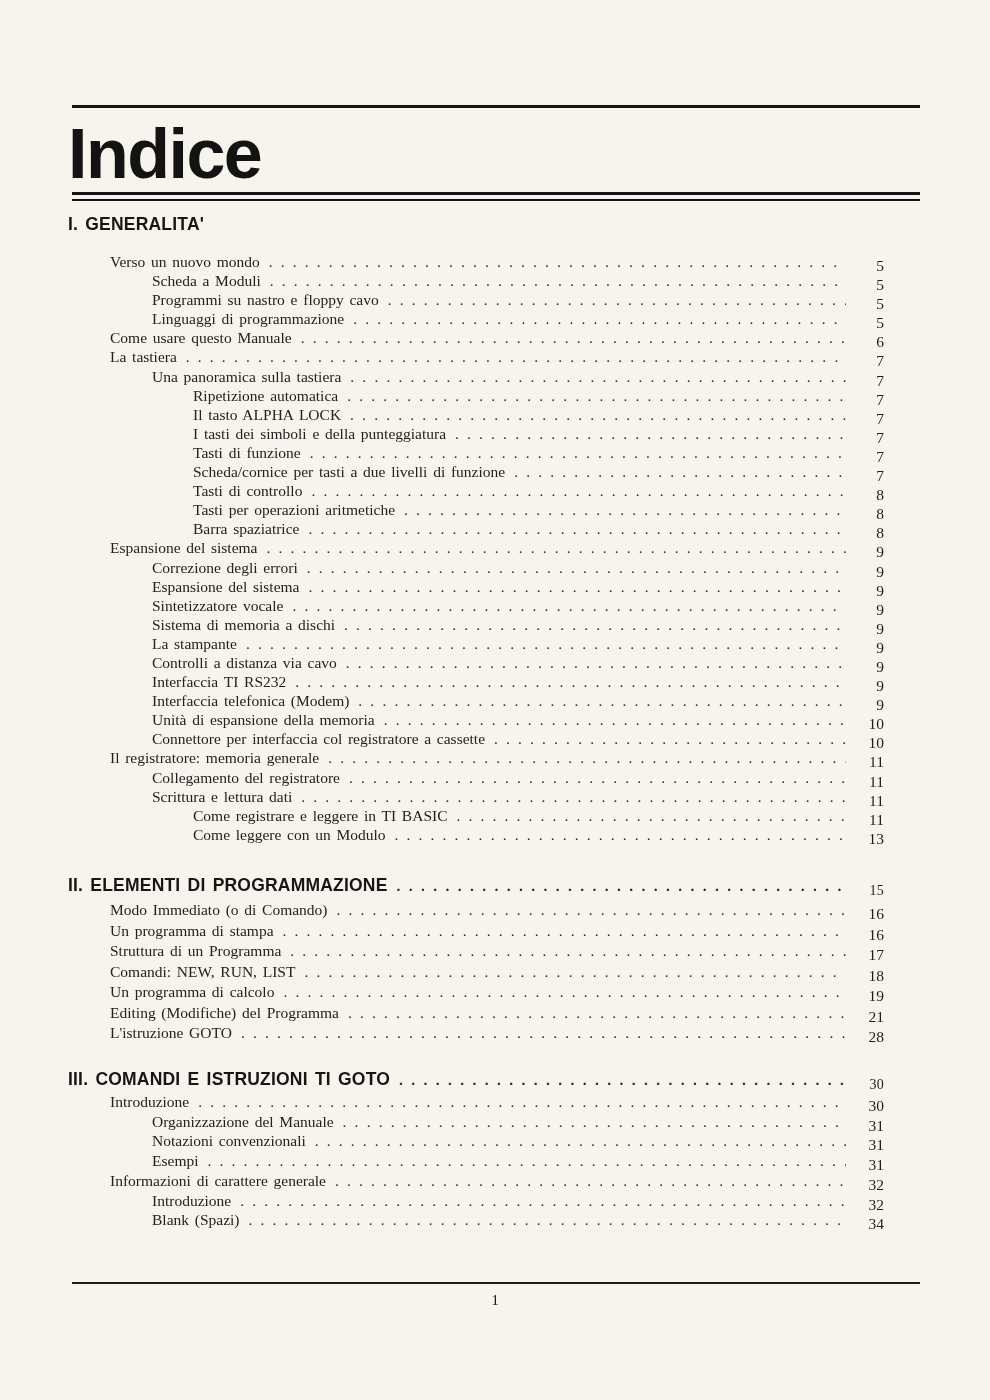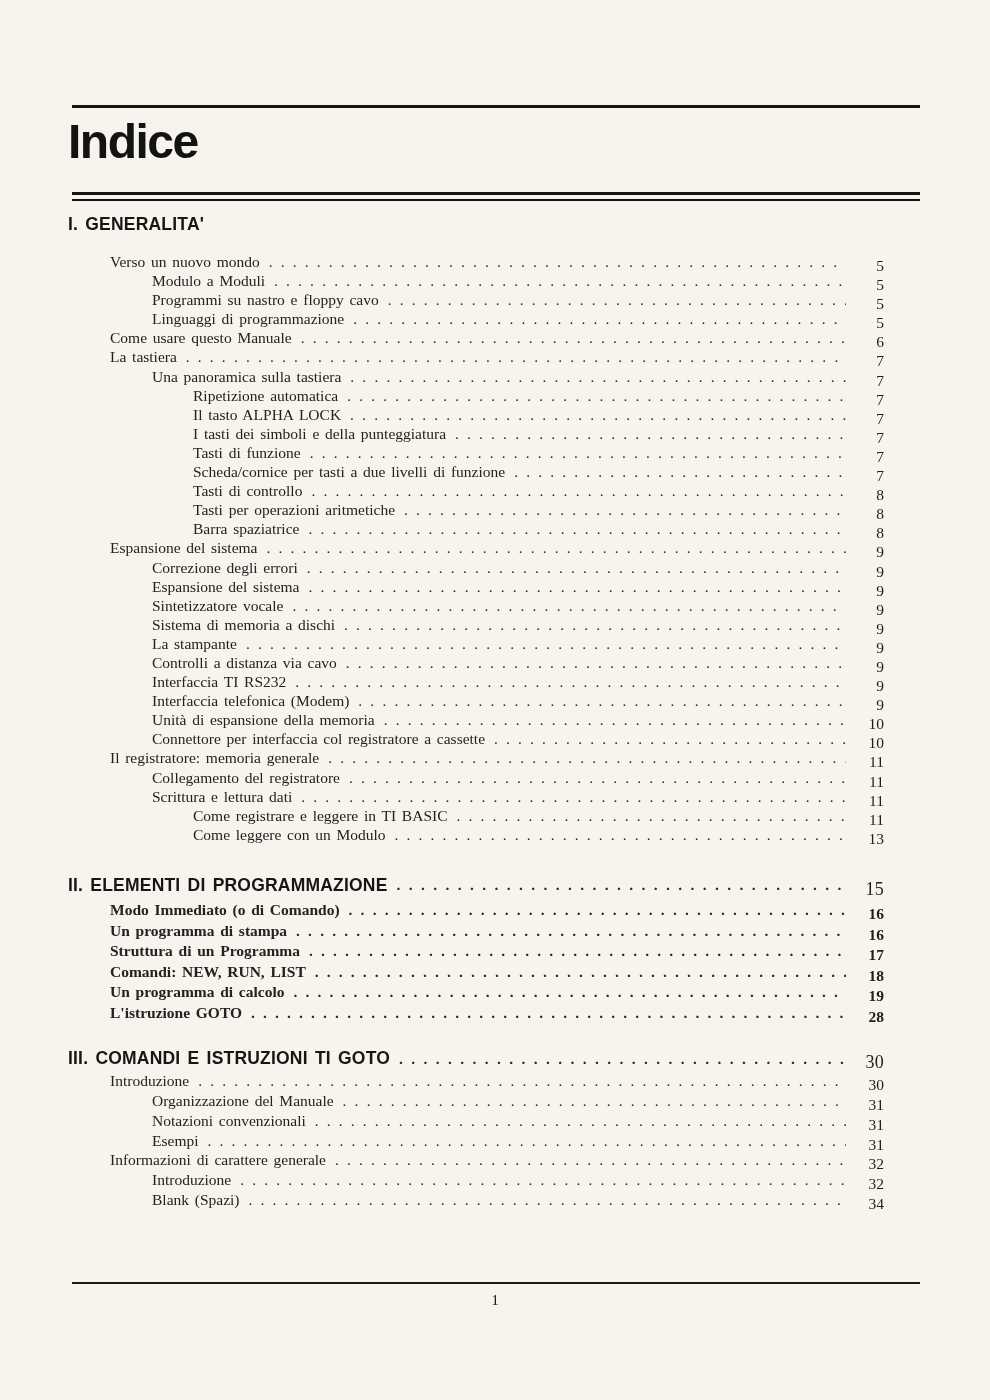--- a/index.html
+++ b/index.html
@@ -19,21 +19,21 @@
   .rule-top {
     position: absolute;
     left: 72px; width: 848px; top: 105px; height: 3px;
     background: #151515;
   }
   .doc-title {
     position: absolute;
     left: 68px; top: 114px;
     font-family: "Liberation Sans", sans-serif;
     font-weight: 700;
-    font-size: 48px;
+    font-size: 70px;
     letter-spacing: -1.5px;
     color: #131313;
   }
   .rule-double {
     position: absolute;
     left: 72px; width: 848px; top: 192px; height: 9px;
     border-top: 3px solid #151515;
     border-bottom: 2px solid #151515;
   }
   .toc {
@@ -75,30 +75,30 @@
   .toc-num {
     flex: 0 0 auto;
     width: 32px;
     text-align: right;
     font-family: "Liberation Serif", serif;
     font-size: 15.5px;
     position: relative;
     top: 4px;
     color: #1e1e1e;
   }
-  .toc-heading .toc-num { font-size: 18px; font-family: "Liberation Serif", serif; font-weight: 400; }
+  .toc-heading .toc-num { font-size: 14px; font-family: "Liberation Serif", serif; font-weight: 400; }
   .lvl1 { padding-left: 42px; justify-content: flex-end; }
   .lvl2 { padding-left: 84px; }
   .lvl3 { padding-left: 125px; }
   
   .toc-section-0 .toc-heading { margin-bottom: 18px; }
   .toc-section-0 .toc-row.toc-entry { height: 19.1px; }
   .toc-section-1 { margin-top: 29px; }
-  .toc-section-1 .toc-heading { margin-bottom: 5px; align-items: flex-end; }
-  .toc-section-1 .toc-row.toc-entry { height: 20.6px; font-weight: bold; }
+  .toc-section-1 .toc-heading { margin-bottom: 5px; }
+  .toc-section-1 .toc-row.toc-entry { height: 20.6px; }
   .toc-section-2 { margin-top: 23px; }
   .toc-section-2 .toc-heading { margin-bottom: 3px; }
   .toc-section-2 .toc-row.toc-entry { height: 19.7px; }
   .rule-bottom {
     position: absolute;
     left: 72px; width: 848px; top: 1282px; height: 2px;
     background: #1a1a1a;
   }
   .folio {
     position: absolute;
@@ -120,21 +120,21 @@
       <section class="toc-section toc-section-0">
         <div class="toc-row toc-heading">
           <span class="toc-label">I. GENERALITA'</span>
         </div>
         <div class="toc-row toc-entry lvl1">
           <span class="toc-label">Verso un nuovo mondo</span>
           <span class="toc-dots"></span>
           <span class="toc-num">5</span>
         </div>
         <div class="toc-row toc-entry lvl2">
-          <span class="toc-label">Modulo a Moduli</span>
+          <span class="toc-label">Scheda a Moduli</span>
           <span class="toc-dots"></span>
           <span class="toc-num">5</span>
         </div>
         <div class="toc-row toc-entry lvl2">
           <span class="toc-label">Programmi su nastro e floppy cavo</span>
           <span class="toc-dots"></span>
           <span class="toc-num">5</span>
         </div>
         <div class="toc-row toc-entry lvl2">
           <span class="toc-label">Linguaggi di programmazione</span>
@@ -300,20 +300,25 @@
         </div>
         <div class="toc-row toc-entry lvl1">
           <span class="toc-label">Comandi: NEW, RUN, LIST</span>
           <span class="toc-dots"></span>
           <span class="toc-num">18</span>
         </div>
         <div class="toc-row toc-entry lvl1">
           <span class="toc-label">Un programma di calcolo</span>
           <span class="toc-dots"></span>
           <span class="toc-num">19</span>
+        </div>
+        <div class="toc-row toc-entry lvl1">
+          <span class="toc-label">Editing (Modifiche) del Programma</span>
+          <span class="toc-dots"></span>
+          <span class="toc-num">21</span>
         </div>
         <div class="toc-row toc-entry lvl1">
           <span class="toc-label">L'istruzione GOTO</span>
           <span class="toc-dots"></span>
           <span class="toc-num">28</span>
         </div>
       </section>
       <section class="toc-section toc-section-2">
         <div class="toc-row toc-heading">
           <span class="toc-label">III. COMANDI E ISTRUZIONI TI GOTO</span>

